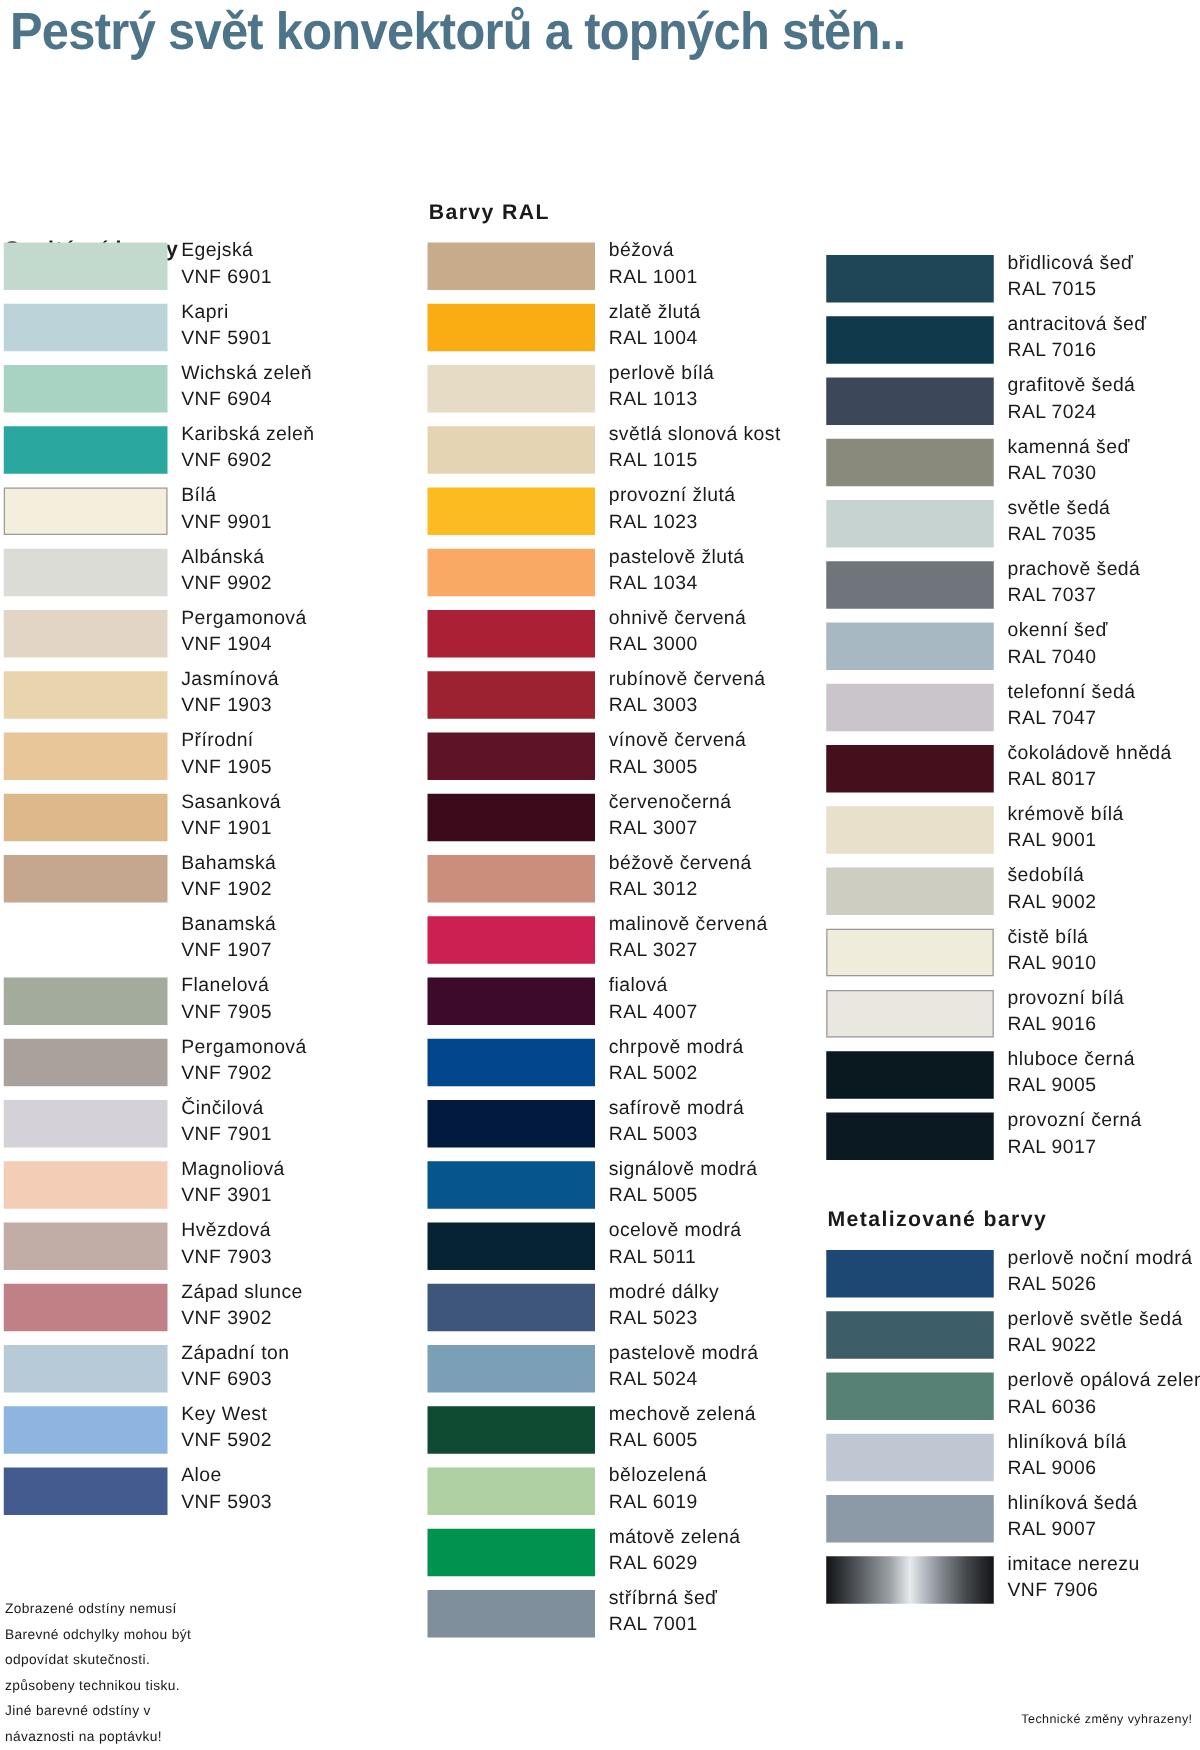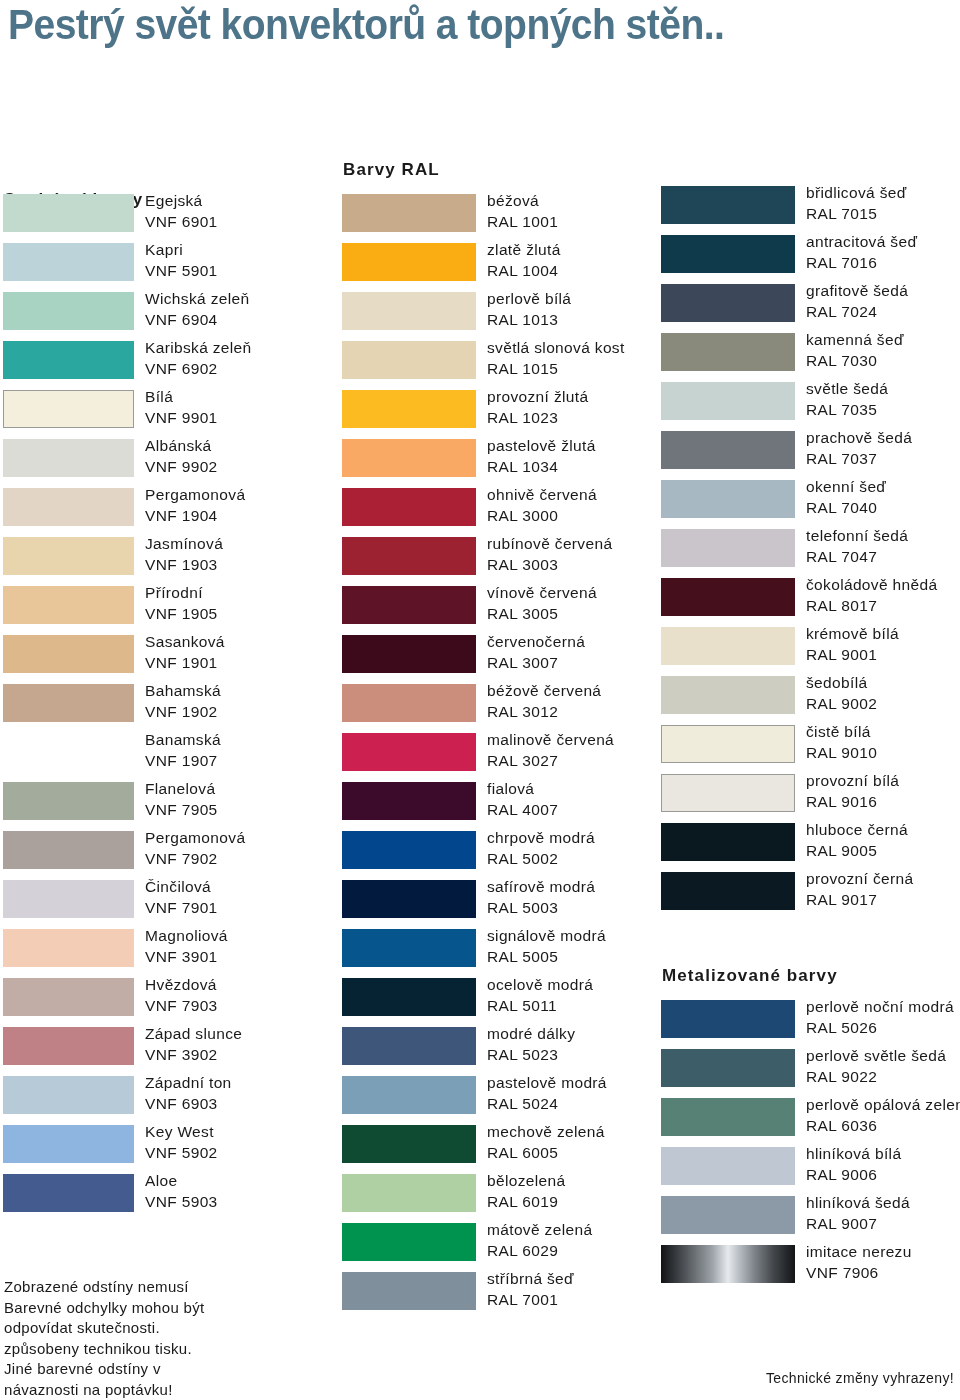--- a/index.html
+++ b/index.html
@@ -86,32 +86,32 @@
 
   .swatch-name { display: block; }
   .swatch-code { display: block; }
 
   
   .footnote {
     position: absolute;
     left: 4px;
     top: 1277px;
     width: 330px;
-    font-size: 15px;
+    font-size: 11px;
     line-height: 20.5px;
     letter-spacing: 0.3px;
     color: #1a1a1a;
   }
   .footnote span { display: block; white-space: nowrap; }
 
   .footer-note {
     position: absolute;
     right: 6px;
     top: 1370px;
-    font-size: 14px;
+    font-size: 10px;
     letter-spacing: 0.35px;
     color: #1a1a1a;
     white-space: nowrap;
   }
 </style>
 </head>
 <body>
 
 <div class="page-title" style="color: rgb(78, 116, 137);">Pestrý svět konvektorů a topných stěn..</div>
 
@@ -429,21 +429,21 @@
         <div class="swatch-chip" style="background: rgb(127, 144, 156);"></div>
         <div class="swatch-text">
           <span class="swatch-name">stříbrná šeď</span>
           <span class="swatch-code">RAL 7001</span>
         </div>
       </div>
     </div>
 </div>
 
 <div class="column" id="col-ral2">
-  <div class="swatch-list" id="list-ral2a" style="top:186px;">
+  <div class="swatch-list" id="list-ral2a" style="top:204px;">
       <div class="swatch-row">
         <div class="swatch-chip" style="background: rgb(30, 70, 86);"></div>
         <div class="swatch-text">
           <span class="swatch-name">břidlicová šeď</span>
           <span class="swatch-code">RAL 7015</span>
         </div>
       </div>
       <div class="swatch-row">
         <div class="swatch-chip" style="background: rgb(14, 58, 76);"></div>
         <div class="swatch-text">

